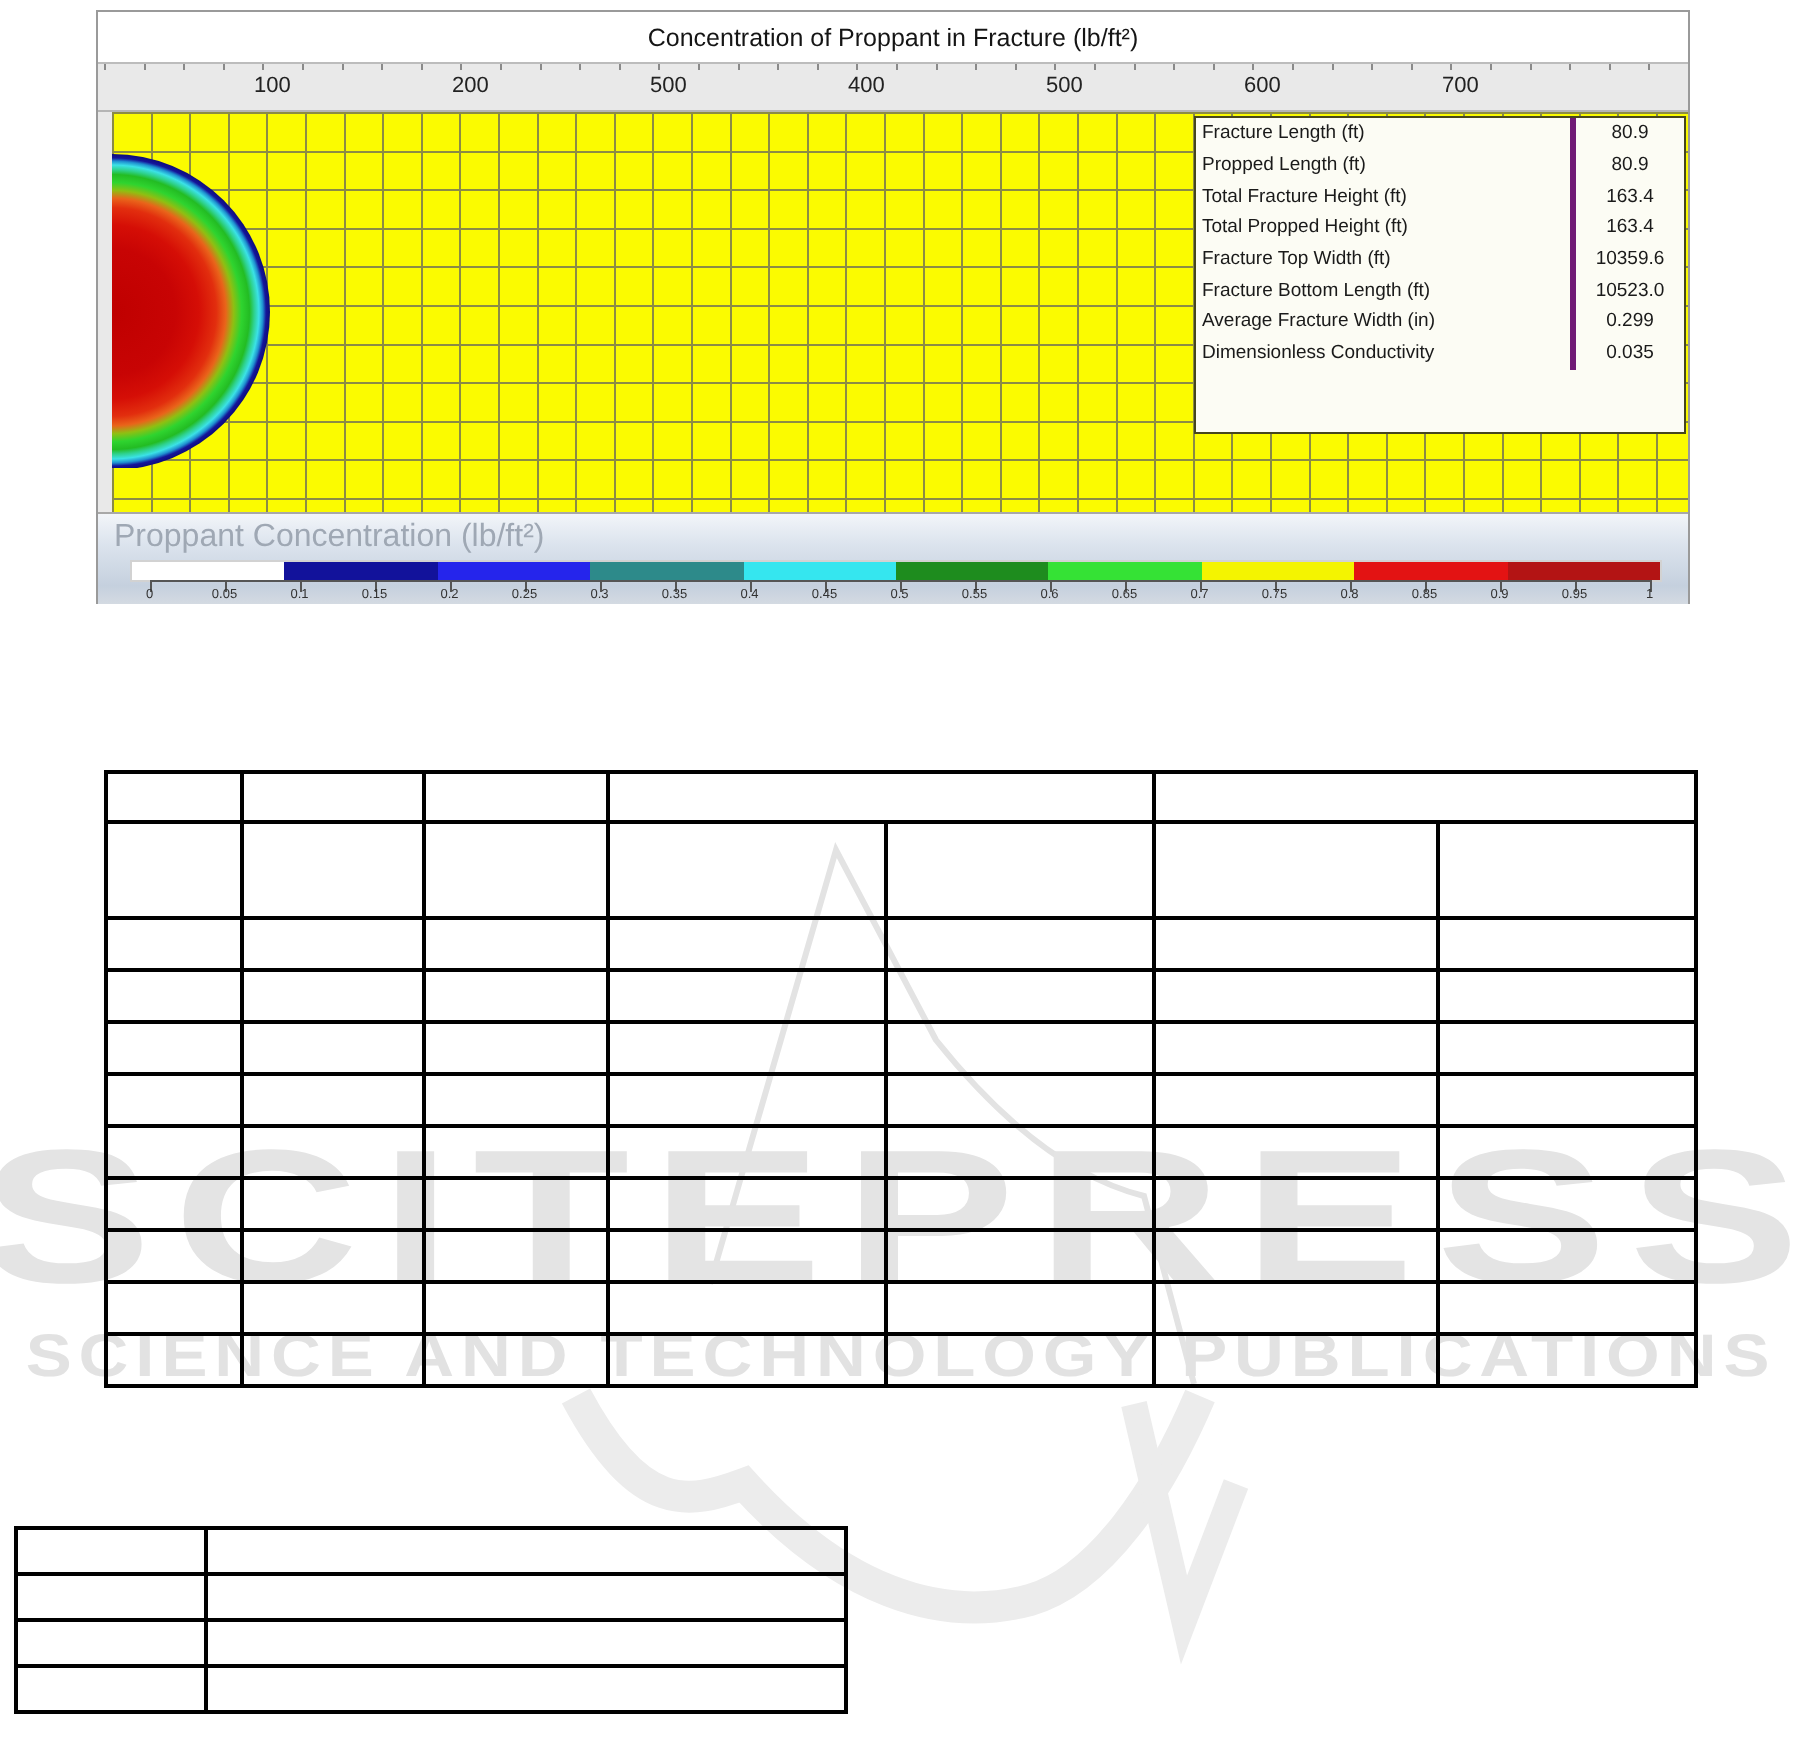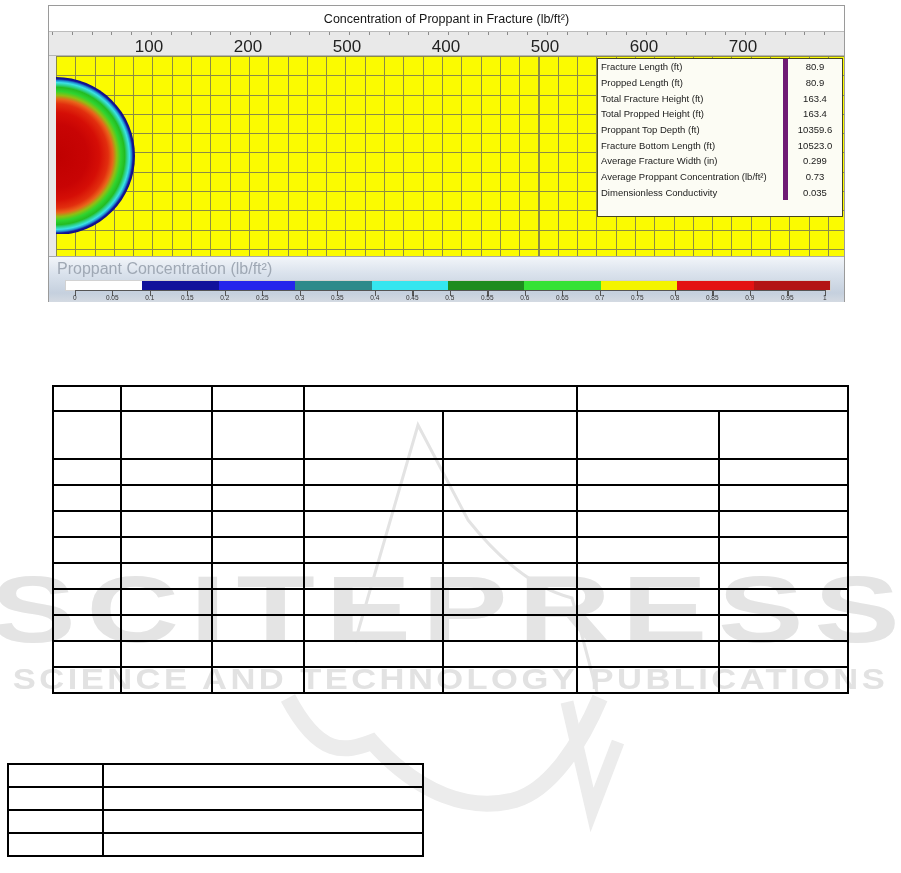--- a/index.html
+++ b/index.html
@@ -16,40 +16,40 @@
   .wm-svg{position:absolute;left:0;top:380px;z-index:1;}
   
   .chart{position:absolute;left:48px;top:5px;width:797px;height:297px;z-index:3;
     border:1px solid #9a9a9a;background:#fff;box-sizing:border-box;font-size:0;}
   .chart-title{height:26px;line-height:26px;text-align:center;font-size:12.5px;color:#151515;
     border-bottom:1px solid #bcbcbc;box-sizing:border-box;background:#ffffff;}
   .axis-strip{position:relative;height:24px;background:#e9e9e9;box-sizing:border-box;
     border-bottom:1px solid #b5b5b5;}
   .axis-strip::before{content:"";position:absolute;left:3px;right:0;top:0;height:3px;
     background:repeating-linear-gradient(to right,#8a8a8a 0 1px,transparent 1px 19.8px);}
-  .axis-label{position:absolute;top:5px;width:44px;margin-left:-22px;text-align:center;
-    font-size:17px;color:#222;}
+  .axis-label{position:absolute;top:5px;width:44px;margin-left:-22px;text-align:left;
+    font-size:11px;color:#222;}
   .plot{position:relative;height:200px;background:#e9e9e9;}
   .plot-grid{position:absolute;left:7px;top:0;right:0;bottom:0;
     background-color:#fbfb00;
     background-image:
       repeating-linear-gradient(to right,#8b8b45 0 1px,transparent 1px 19.3px),
       repeating-linear-gradient(to bottom,#8b8b45 0 1px,transparent 1px 19.3px);}
   .frac-wrap{position:absolute;left:0;top:21px;width:79px;height:157px;overflow:hidden;}
   .frac-circle{width:158px;height:158px;margin-left:-79px;border-radius:50%;
     background:radial-gradient(circle closest-side,
       #bf0000 0%, #c80404 40%, #d50e06 55%, #e22e0e 66%, #e9641a 72%,
       #8fbf12 77%, #2fd42f 82%, #23bc23 87%, #2ed28e 90%, #3be2e6 93%,
       #1f8fd0 95.5%, #15159a 97.5%, #0d0d7a 100%);}
   .info-box{position:absolute;top:2px;right:1px;width:246px;height:159px;box-sizing:border-box;
     background:#fcfcf4;border:1px solid #46461e;font-size:9.5px;color:#1a1a1a;}
   .info-row{display:flex;height:15.7px;align-items:center;}
   .info-label{flex:1;padding-left:3px;white-space:nowrap;overflow:hidden;}
   .info-value{width:54px;align-self:stretch;display:flex;align-items:center;justify-content:center;
-    border-left:5px solid #701a75;}
+    border-left:3px solid #701a75;}
   .legend{position:relative;height:46px;border-top:1px solid #a8a8a8;box-sizing:border-box;
     background:linear-gradient(to bottom,#f2f5f9 0%,#dbe3ed 35%,#c5d0de 80%,#d4dae2 100%);}
   .legend-title{position:absolute;left:8px;top:3px;font-size:16px;color:#9fa8b4;}
   .colorbar{position:absolute;left:17px;top:24px;width:764px;height:9px;display:flex;
     outline:1px solid #d2d2d2;}
   .colorbar .seg{flex:1;height:100%;}
   .tick-line{position:absolute;left:26px;top:33px;width:751px;height:5px;
     border-top:1px solid #555;
     background:repeating-linear-gradient(to right,#555 0 1px,transparent 1px 37.5px);}
   .tick-labels{position:absolute;left:7px;top:37px;width:788px;display:flex;}
@@ -106,34 +106,30 @@
           </div>
         <div class="info-row">
             <span class="info-label">Total Fracture Height (ft)</span>
             <span class="info-value">163.4</span>
           </div>
         <div class="info-row">
             <span class="info-label">Total Propped Height (ft)</span>
             <span class="info-value">163.4</span>
           </div>
         <div class="info-row">
-            <span class="info-label">Proppant Top Depth (ft)</span>
+            <span class="info-label">Fracture Top Width (ft)</span>
             <span class="info-value">10359.6</span>
           </div>
         <div class="info-row">
             <span class="info-label">Fracture Bottom Length (ft)</span>
             <span class="info-value">10523.0</span>
           </div>
         <div class="info-row">
             <span class="info-label">Average Fracture Width (in)</span>
             <span class="info-value">0.299</span>
-          </div>
-        <div class="info-row">
-            <span class="info-label">Average Proppant Concentration (lb/ft²)</span>
-            <span class="info-value">0.73</span>
           </div>
         <div class="info-row">
             <span class="info-label">Dimensionless Conductivity</span>
             <span class="info-value">0.035</span>
           </div>
       </div>
     </div>
   </div>
 
   <div class="legend">

